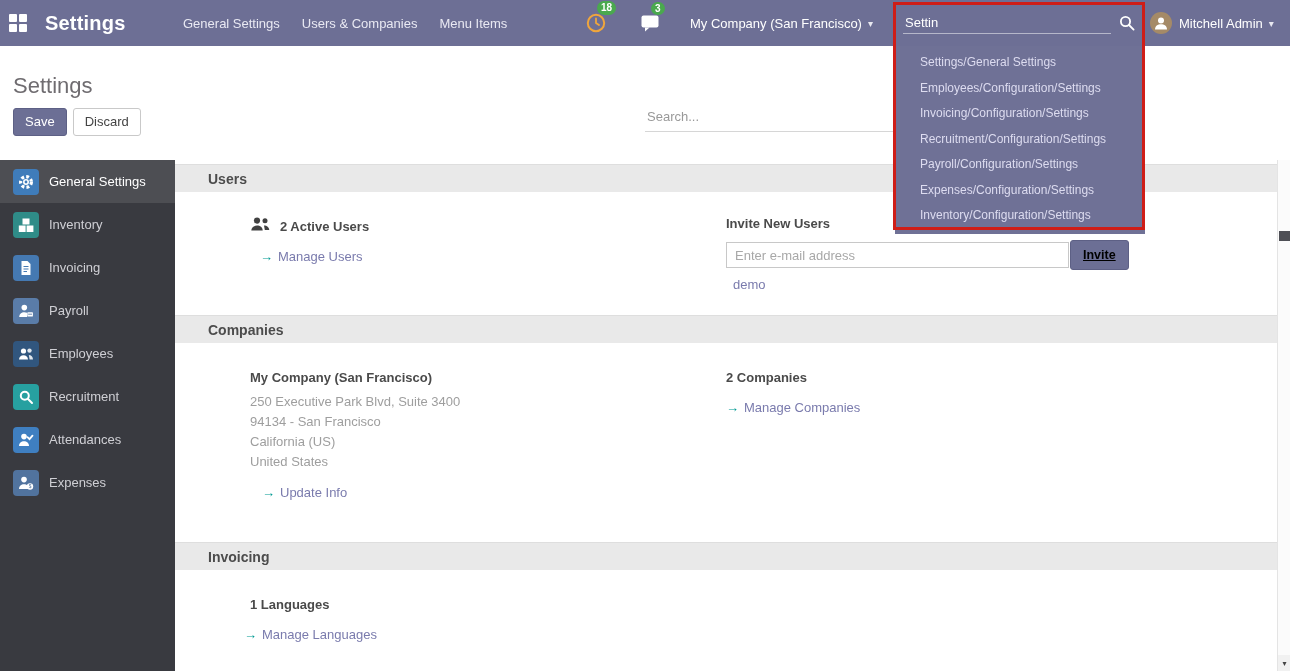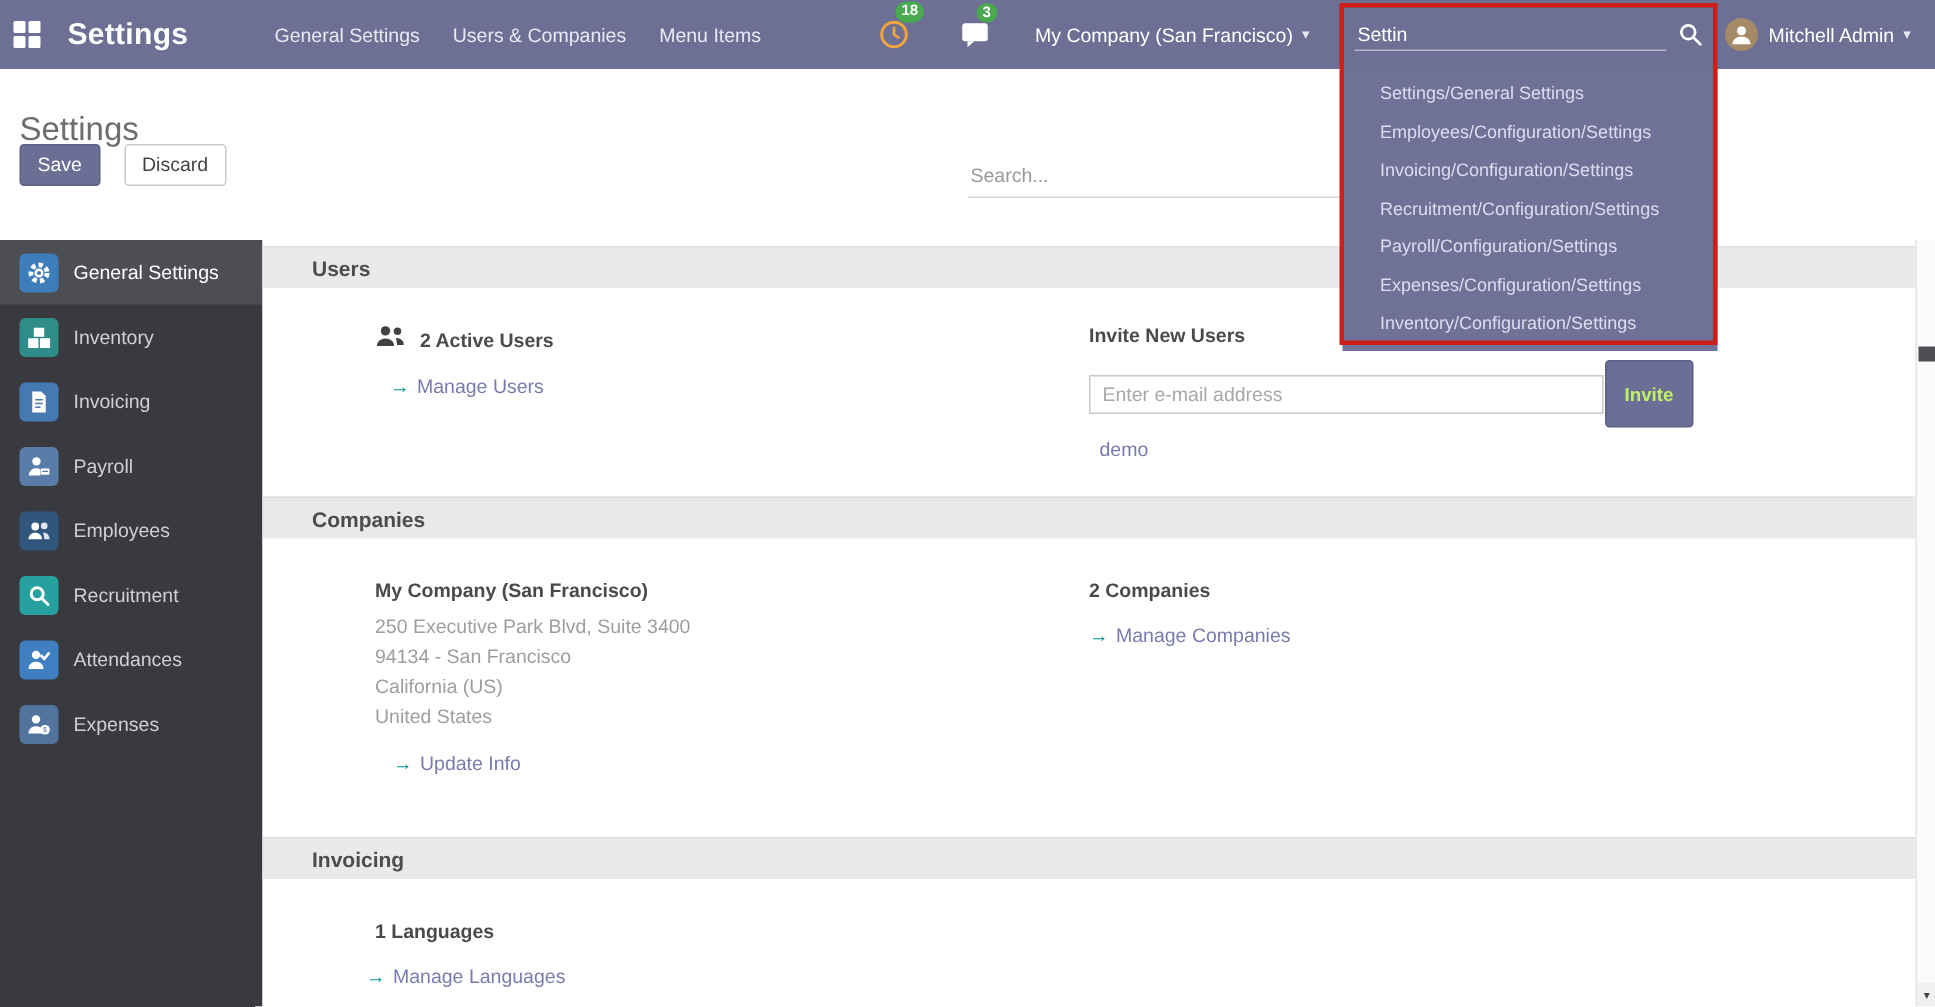--- a/index.html
+++ b/index.html
@@ -40,21 +40,21 @@
   .sr-item { font-size:12px; color:#dddcf0; line-height:25.5px; padding:0 10px 0 25px;
             white-space:nowrap; overflow:hidden; cursor:pointer; }
 
   
   .annotation-box { position:absolute; left:893px; top:2px; width:252px; height:228px;
             border:3px solid #cf1d17; z-index:40; pointer-events:none; }
 
   
   .control-panel { position:absolute; top:46px; left:0; width:1290px; height:114px; background:#fff; }
   .page-title { position:absolute; left:13px; top:12px; font-size:22px; font-weight:500; color:#6f6c70; }
-  .cp-buttons { position:absolute; left:13px; top:50px; display:flex; gap:16px; }
+  .cp-buttons { position:absolute; left:13px; top:62px; display:flex; gap:6px; }
   .btn { font-size:13px; font-family:inherit; border-radius:3px; padding:5px 11px; cursor:pointer; line-height:1.25; }
   .btn-primary { background:#6c6f95; border:1px solid #5d6085; color:#fff; }
   .btn-secondary { background:#fff; border:1px solid #c9c9c9; color:#444; }
   .cp-search { position:absolute; left:645px; top:58px; width:495px; }
   .cp-search input { width:100%; border:none; outline:none; border-bottom:1px solid #d6d6d6;
             font-size:13px; font-family:inherit; padding:5px 2px 7px; color:#555; }
   .cp-search input::placeholder { color:#999; }
 
   
   .main { position:absolute; top:160px; left:0; width:1290px; bottom:0; display:flex; }
@@ -80,22 +80,22 @@
   .bold-label { font-size:13px; font-weight:bold; color:#4a4a4a; }
   .row-ico { display:flex; align-items:center; gap:9px; }
   .link { display:inline-block; font-size:13px; color:#7a7bad; text-decoration:none; cursor:pointer; }
   .link .arr { color:#009a93; font-weight:bold; margin-right:5px; }
   .muted { font-size:13px; color:#9e9e9e; line-height:20px; }
 
   .invite-row { display:flex; margin-top:9px; align-items:center; }
   .invite-row input { width:343px; height:26px; border:1px solid #c8c8c8; padding:0 8px;
             font-size:13px; font-family:inherit; outline:none; color:#555; }
   .invite-row input::placeholder { color:#a8a8a8; }
-  .invite-row .btn-invite { height:45px; padding:0 12px; background:#6c6f95; border:1px solid #5d6085;
-            color:#bef264; font-size:12.5px; font-weight:bold; border-radius:3px; cursor:pointer; margin-left:1px; }
+  .invite-row .btn-invite { height:30px; padding:0 12px; background:#6c6f95; border:1px solid #5d6085;
+            color:#000000; font-size:12.5px; font-weight:bold; border-radius:3px; cursor:pointer; margin-left:1px;text-decoration:underline; }
 
   
   .scrollbar { width:13px; flex:none; background:#fbfbfb; border-left:1px solid #e4e4e4; position:relative; }
   .sc-thumb { position:absolute; left:1px; top:71px; width:11px; height:10px; background:#4e4f55; cursor:pointer; }
   .sc-down { position:absolute; left:0; bottom:0; width:13px; height:16px; background:#f1f1f1;
             display:flex; align-items:center; justify-content:center; font-size:8px; color:#444; cursor:pointer; }
 </style>
 </head>
 <body>
 

